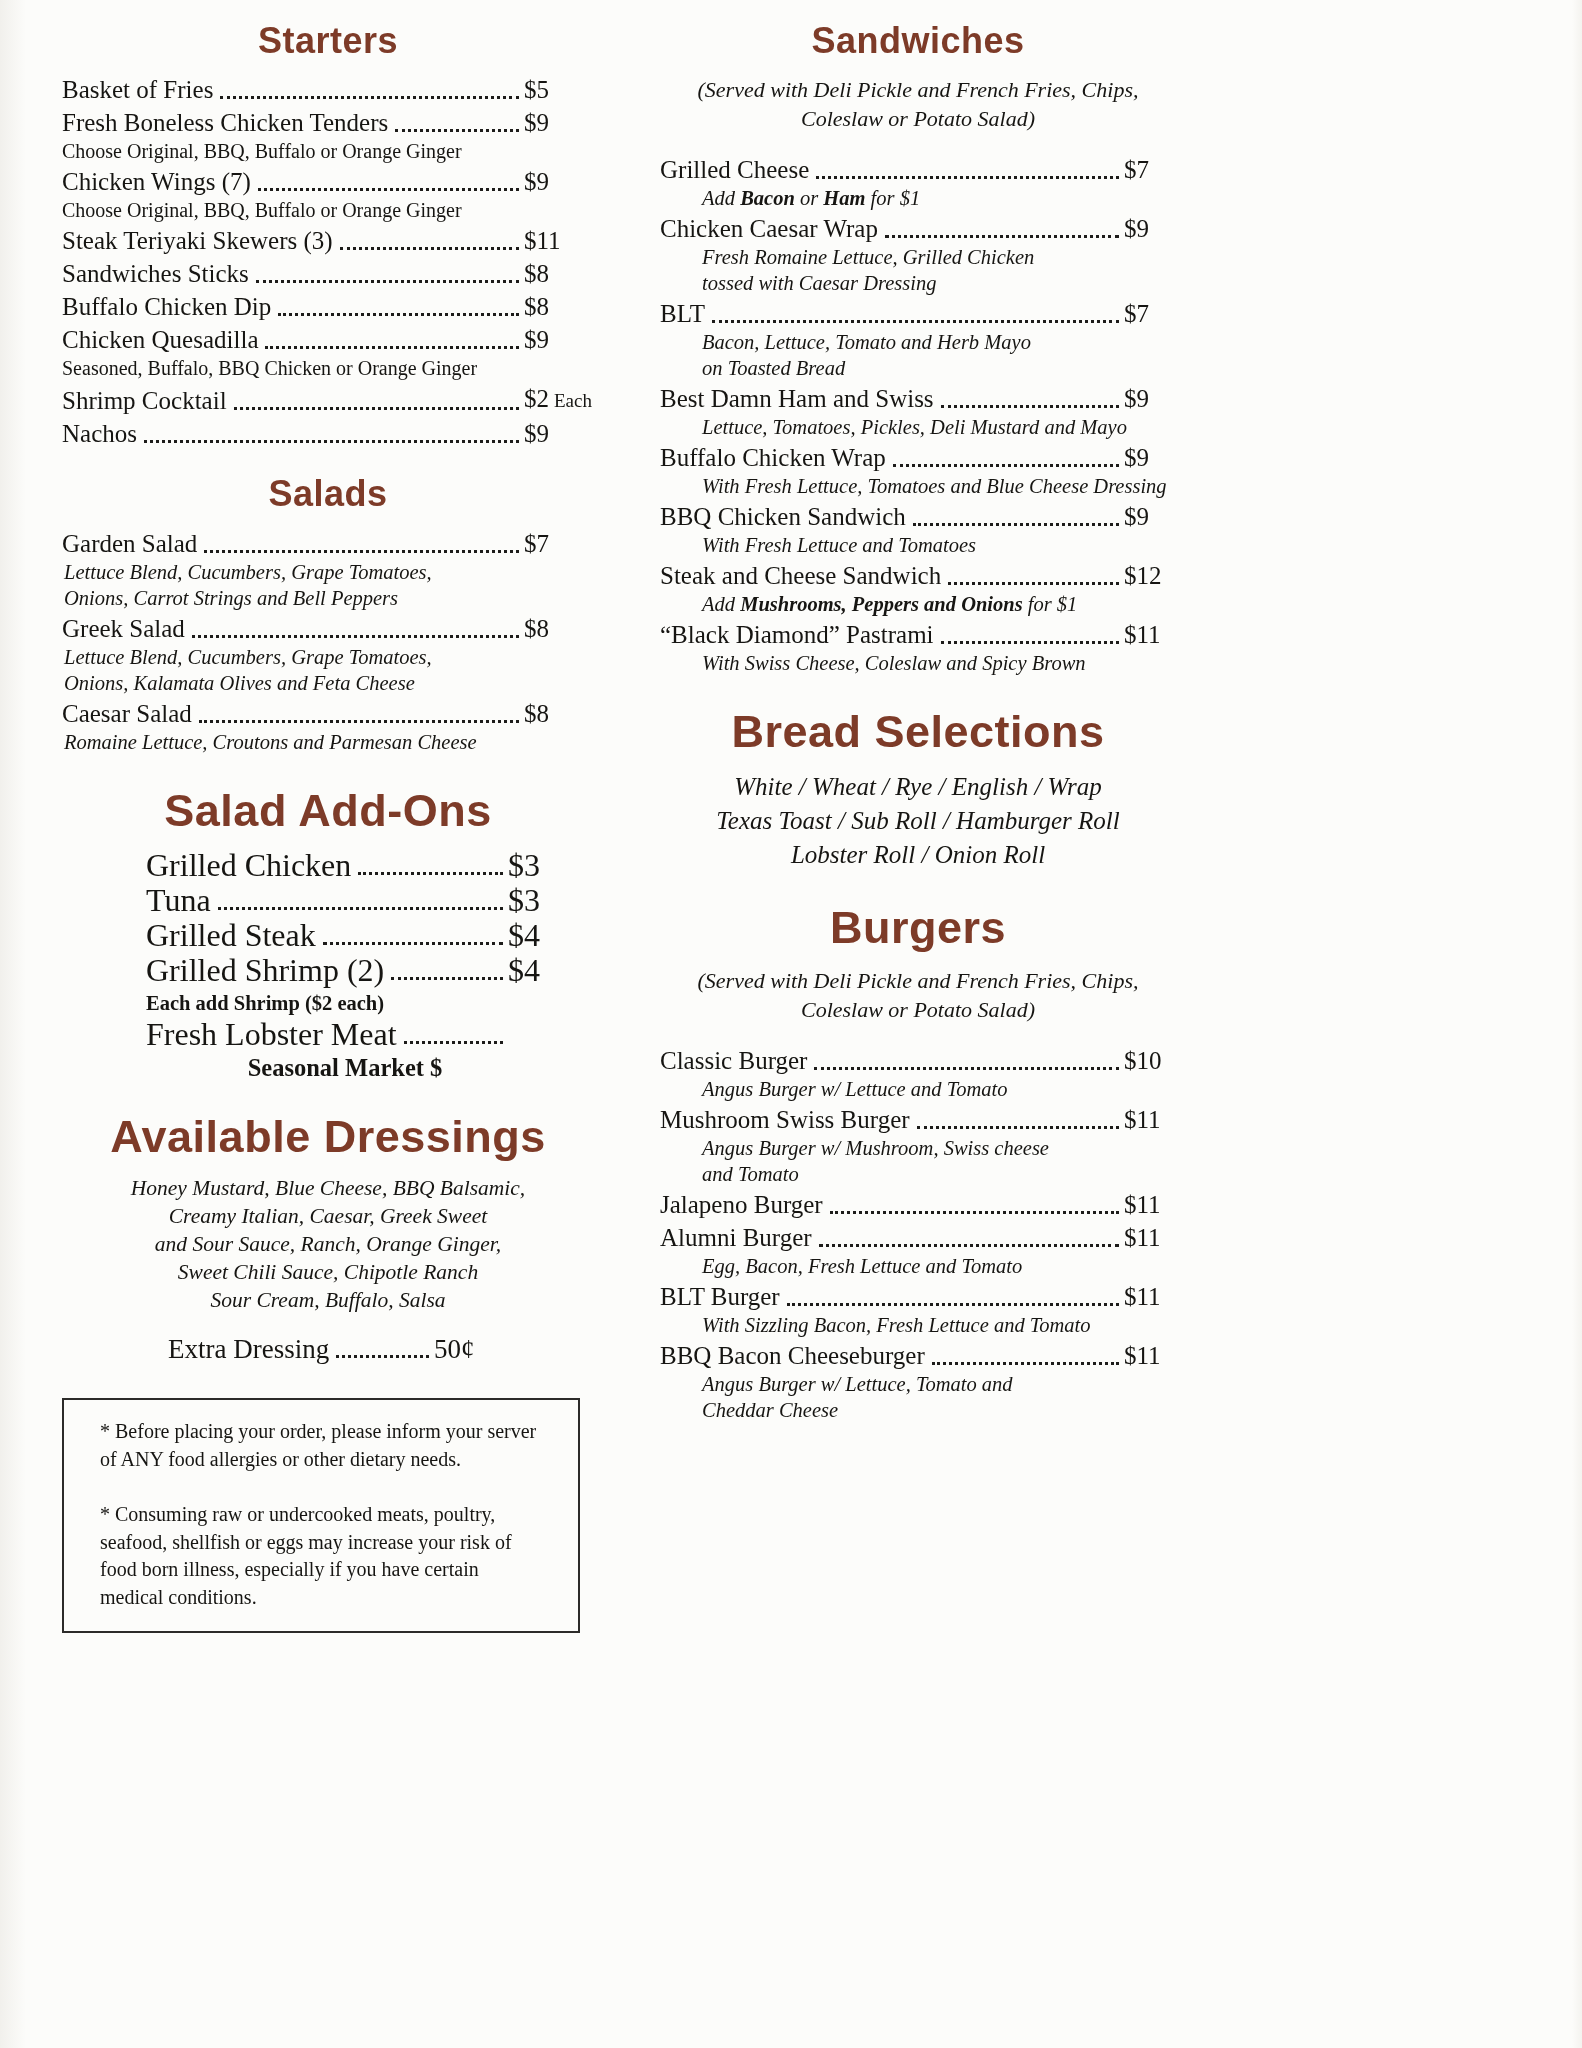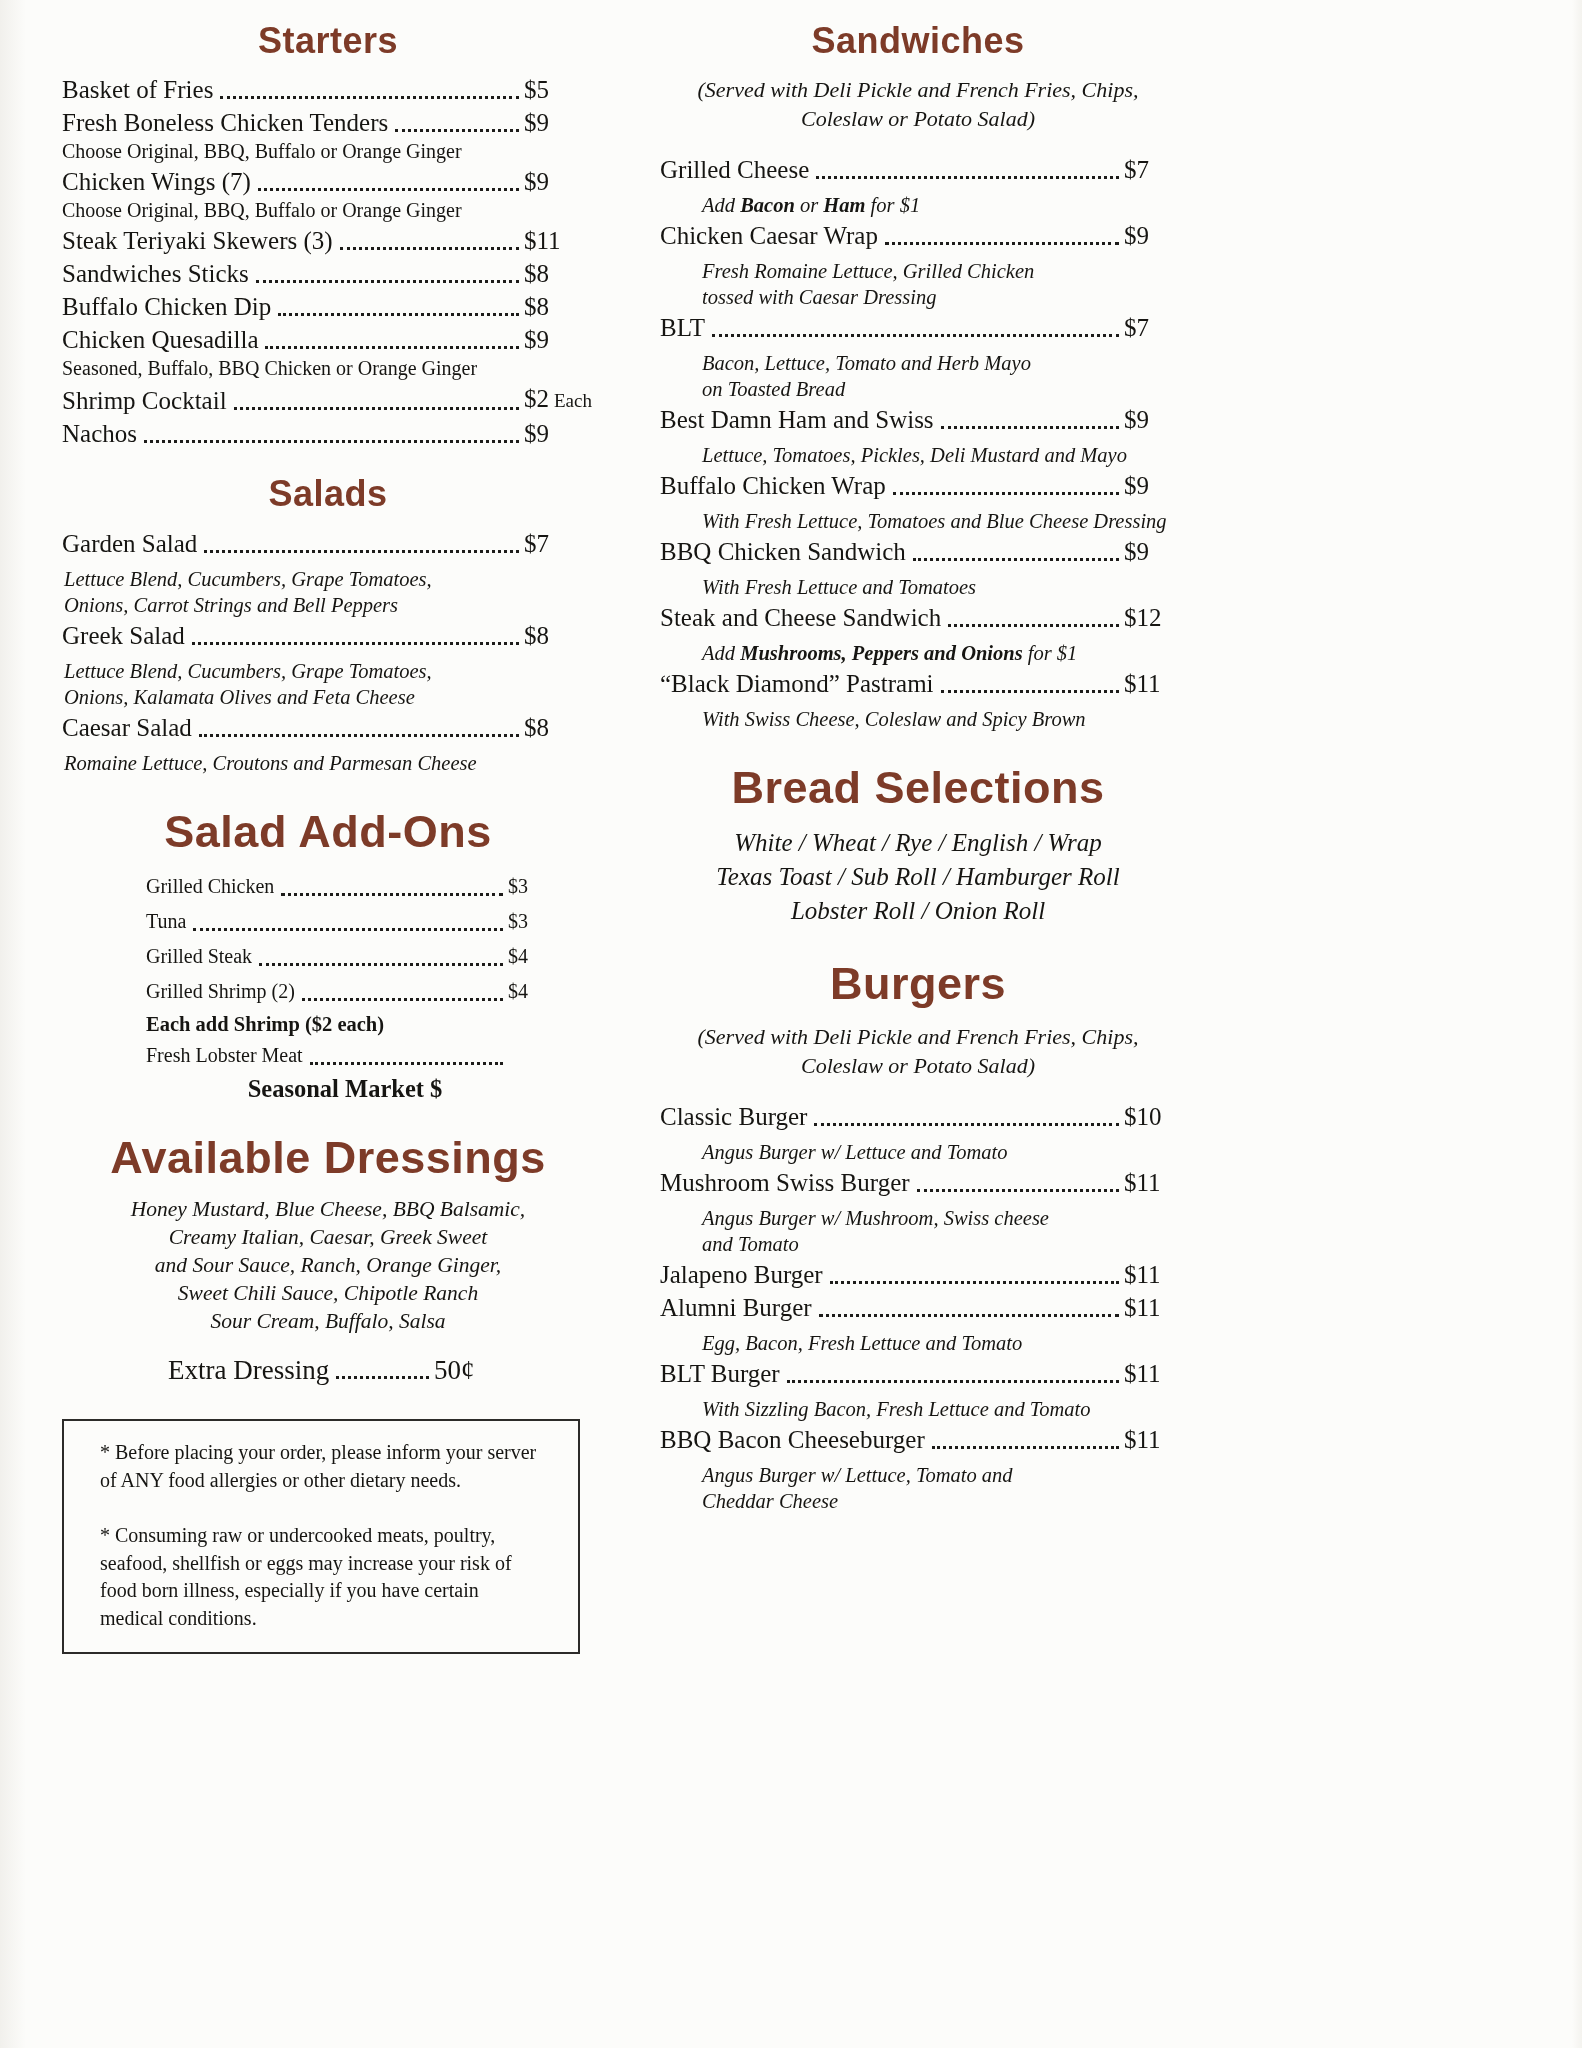--- a/index.html
+++ b/index.html
@@ -51,27 +51,27 @@
     border-bottom:3.4px dotted #1d1c1a;
     margin:0 5px 6px 7px;
     min-width:12px;
   }
   .item-price{white-space:nowrap;width:70px;}
   .col-right .item-price{width:52px;}
   .price-note{font-size:19px;margin-left:5px;}
 
   .item-desc{font-size:20.5px;line-height:26px;margin-bottom:2px;}
   .desc-roman{font-style:normal;font-size:20px;}
-  .desc-italic{font-style:italic;margin-top:7px;}
+  .desc-italic{font-style:italic;}
   .col-right .desc-italic{margin-left:42px;}
   .col-left .desc-italic{margin-left:2px;}
   .desc-market{font-weight:bold;font-size:24.5px;text-align:center;margin-top:5px;}
 
   .narrow{margin-left:84px;margin-right:50px;}
-  .narrow .item-row{font-size:20px;line-height:32px;}
+  .narrow .item-row{font-size:32px;line-height:32px;}
   .narrow .item-price{width:36px;}
   .plain-line{font-weight:bold;font-size:20.5px;line-height:29px;margin-bottom:0;}
 
   .extra-item{width:320px;margin:16px auto 0;}
   .extra-item .item-row{font-size:27px;}
   .extra-item .item-price{width:54px;}
 
   .disclaimer-box{
     border:2px solid #2c2b29;
     padding:18px 36px 20px;

